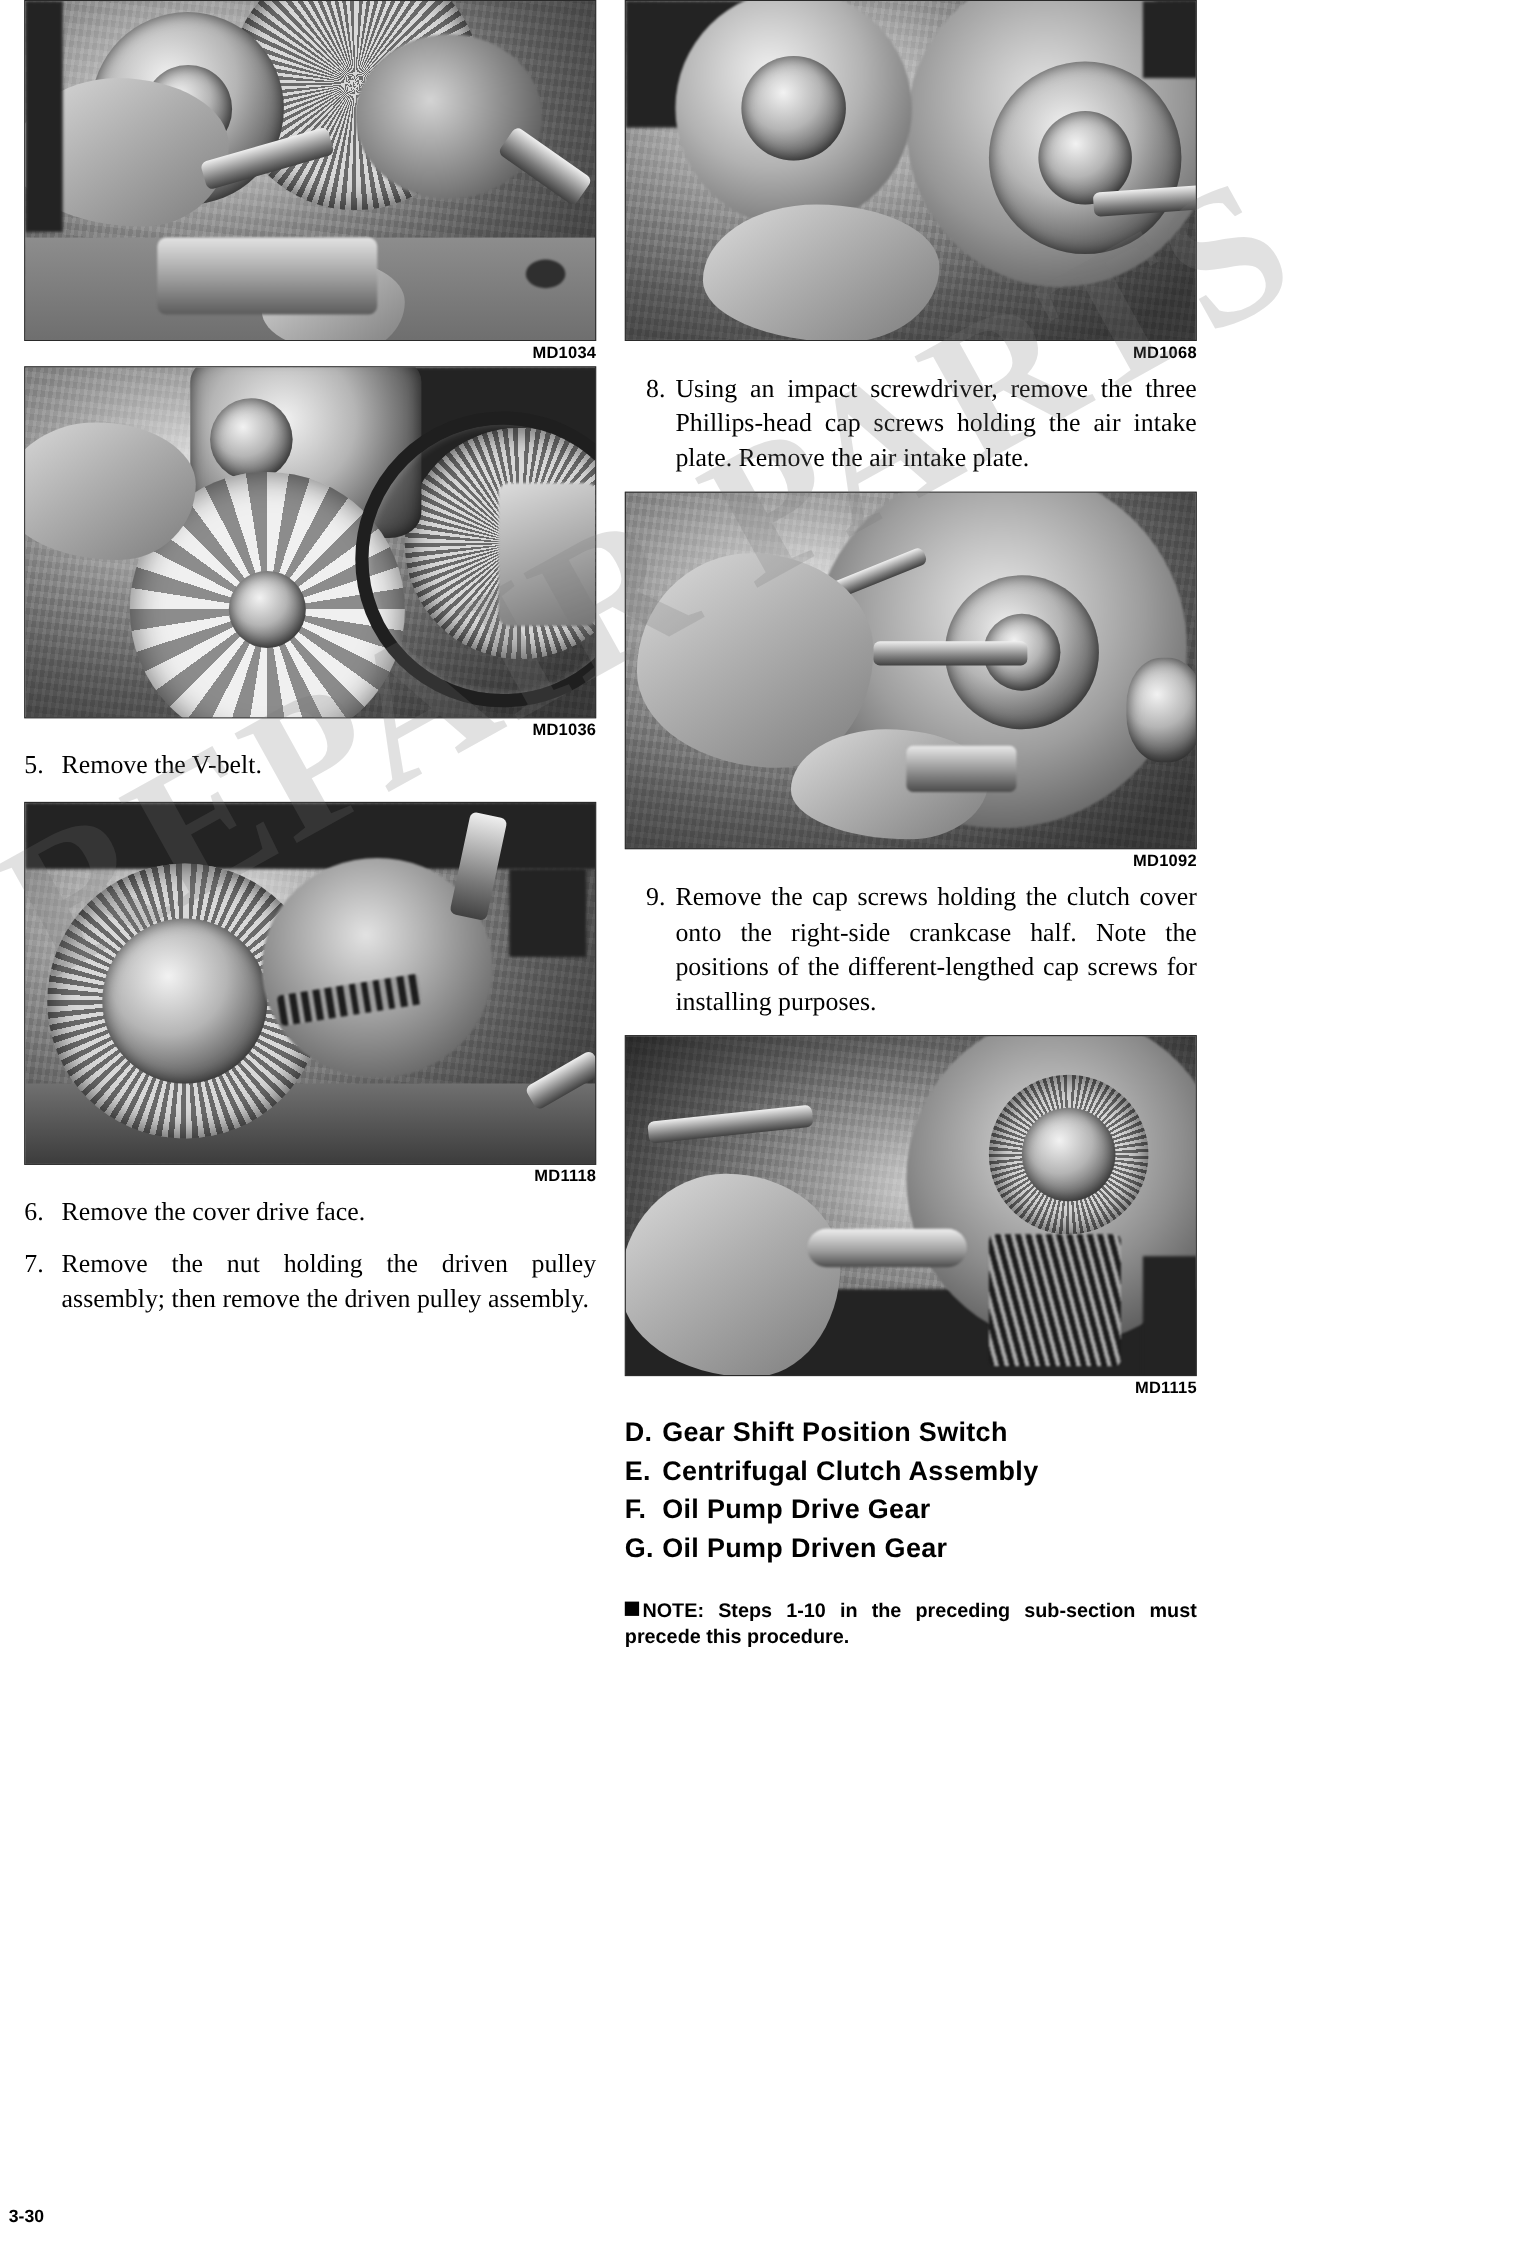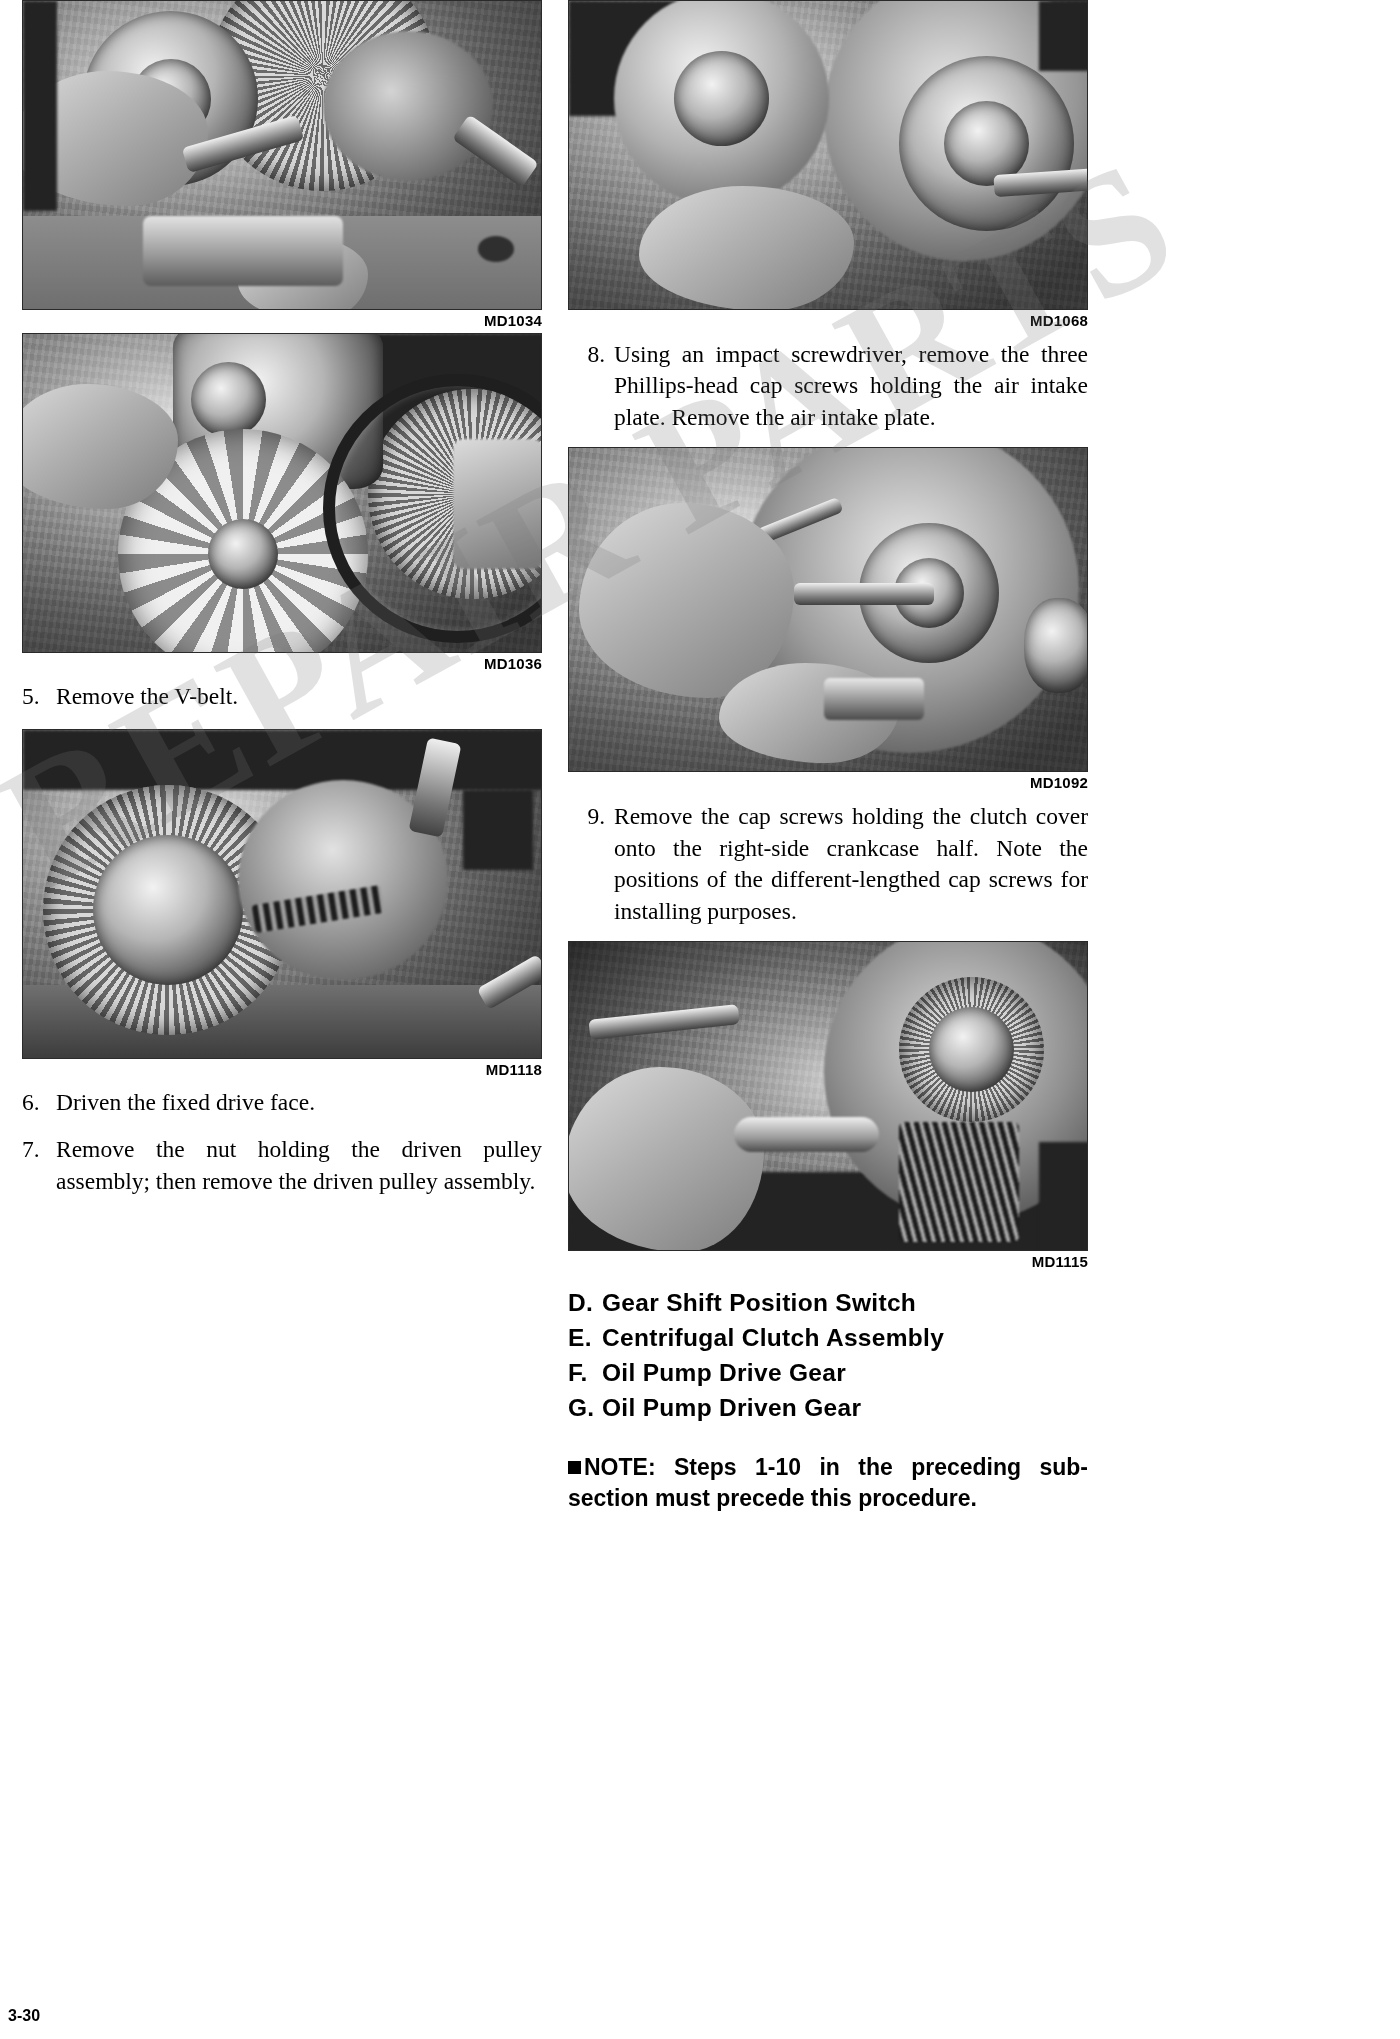--- a/index.html
+++ b/index.html
@@ -195,21 +195,21 @@
     letter-spacing: 0.3px;
     margin: 0;
     display: flex;
   }
   .listhead .lbl { width: 34px; flex: 0 0 auto; }
   .listhead .t { flex: 1 1 auto; }
 
   .note {
     font-family: "Liberation Sans", sans-serif;
     font-weight: bold;
-    font-size: 23px;
+    font-size: 18px;
     line-height: 1.36;
     margin-top: 26px;
     text-align: justify;
   }
   .sq {
     display: inline-block;
     width: 13px;
     height: 13px;
     background: #000;
     margin-right: 3px;
@@ -287,21 +287,21 @@
           <div class="bar" style="left:230px;top:165px;width:130px;height:28px;background:repeating-linear-gradient(90deg,#1d1d1d 0 6px,#9a9a9a 6px 11px);transform:rotate(-9deg);border-radius:4px;"></div>
           <div class="shaft" style="left:395px;top:10px;width:34px;height:95px;transform:rotate(12deg);"></div>
           <div class="shaft" style="left:455px;top:240px;width:70px;height:24px;transform:rotate(-30deg);"></div>
           <div class="dark" style="left:440px;top:60px;width:70px;height:80px;"></div>
         </div>
         <div class="fig-code">MD1118</div>
       </div>
 
       <div class="caption">
         <div class="num">6.</div>
-        <div class="txt">Driven the fixed drive face.</div>
+        <div class="txt">Remove the cover drive face.</div>
       </div>
 
 
       <div class="caption">
         <div class="num">7.</div>
         <div class="txt">Remove the nut holding the driven pulley assembly; then remove the driven pulley assembly.</div>
       </div>
 
     </div>
 

